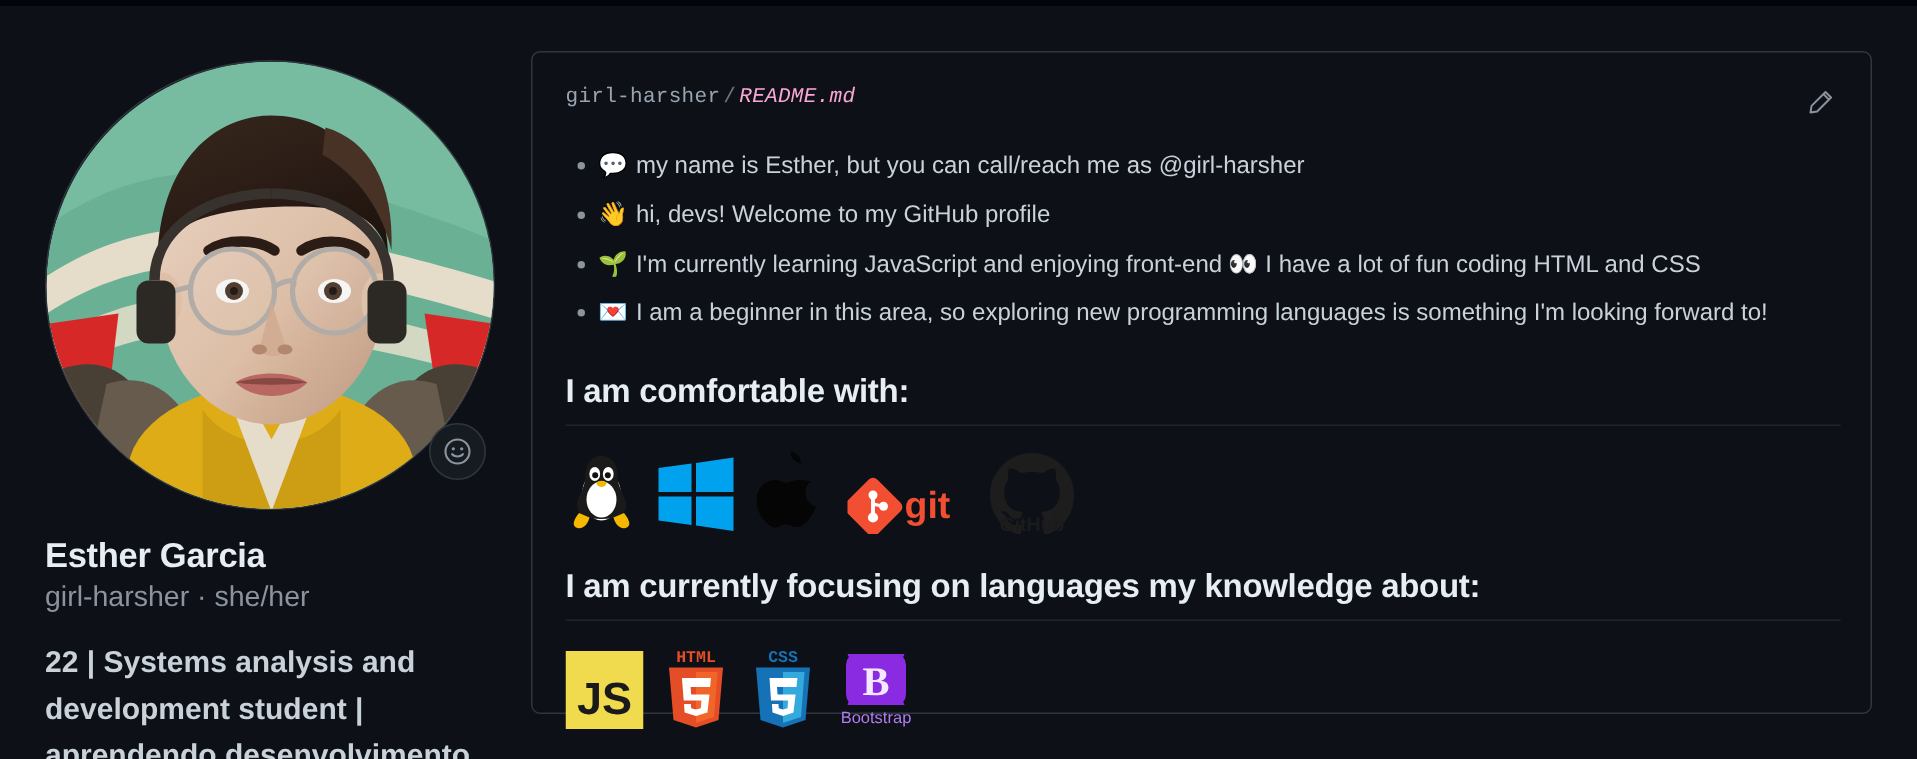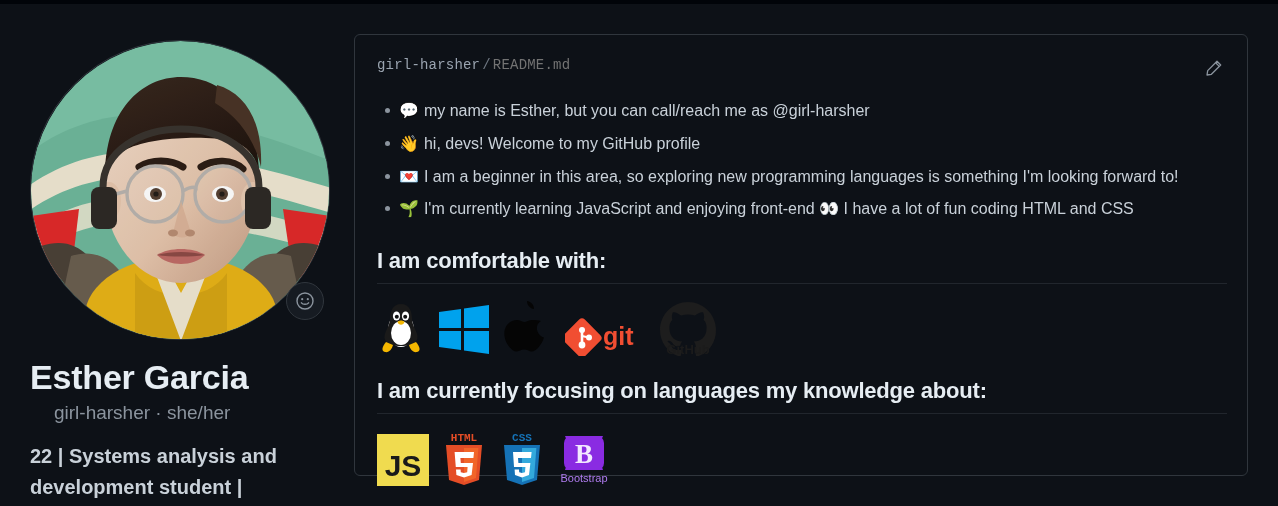--- a/index.html
+++ b/index.html
@@ -68,34 +68,33 @@
     border: 1px solid #30363d;
     display: flex;
     align-items: center;
     justify-content: center;
     cursor: pointer;
   }
   .status-btn svg { width: 20px; height: 20px; }
 
   .name {
     margin-top: 16px;
-    font-size: 34px;
+    font-size: 23px;
     font-weight: bold;
     line-height: 1.25;
     color: #e6edf3;
     letter-spacing: -0.2px;
   }
 
   .handle {
     margin-top: 2px;
     font-size: 19px;
     font-weight: 300;
     color: #8b949e;
     line-height: 1.3;
-    margin-left: 24px;
   }
 
   .bio {
     margin-top: 16px;
     font-size: 20px;
     line-height: 1.55;
     color: #c9d1d9;
     width: 295px;
     font-weight: bold;
   }
@@ -121,21 +120,21 @@
   }
 
   .breadcrumb {
     font-family: "Liberation Mono", "DejaVu Sans Mono", monospace;
     font-size: 14px;
     color: #8b949e;
     letter-spacing: 0.2px;
   }
   .breadcrumb .owner { color: #9aa4b0; }
   .breadcrumb .sep { color: #6e7681; padding: 0 2px; }
-  .breadcrumb .file { color: #737373; }
+  .breadcrumb .file { color: #f9a8d4; font-style: italic; }
 
   .edit-btn {
     width: 22px; height: 22px;
     display: flex; align-items: center; justify-content: center;
     cursor: pointer;
   }
   .edit-btn svg { width: 16px; height: 16px; }
 
   .bullets {
     margin-top: 12px;
@@ -288,24 +287,24 @@
     </div>
 
     <ul class="bullets">
       <li>
         <span class="emo">💬</span><span>my name is Esther, but you can call/reach me as @girl-harsher</span>
       </li>
       <li>
         <span class="emo">👋</span><span>hi, devs! Welcome to my GitHub profile</span>
       </li>
       <li>
-        <span class="emo">💌</span><span>I am a beginner in this area, so exploring new programming languages is something I'm looking forward to!</span>
+        <span class="emo">🌱</span><span>I'm currently learning JavaScript and enjoying front-end 👀 I have a lot of fun coding HTML and CSS</span>
       </li>
       <li>
-        <span class="emo">🌱</span><span>I'm currently learning JavaScript and enjoying front-end 👀 I have a lot of fun coding HTML and CSS</span>
+        <span class="emo">💌</span><span>I am a beginner in this area, so exploring new programming languages is something I'm looking forward to!</span>
       </li>
     </ul>
 
     <div class="section-title">I am comfortable with:</div>
     <div class="rule"></div>
 
     <div class="badge-row">
 
       <svg class="badge" width="48" height="56" viewBox="0 0 48 56">
         <ellipse cx="24" cy="30" rx="13" ry="17" fill="#fff"></ellipse>

